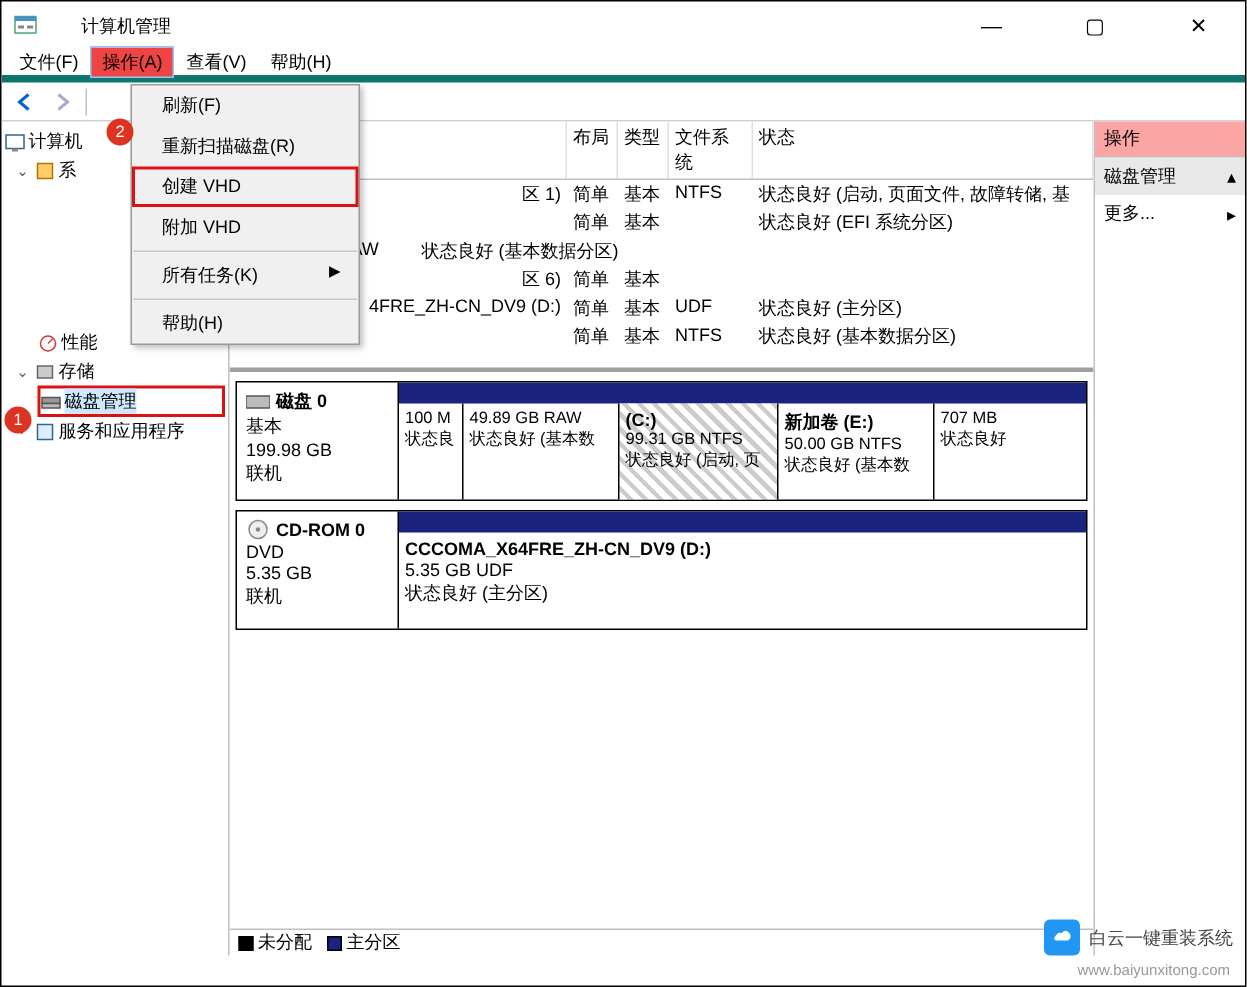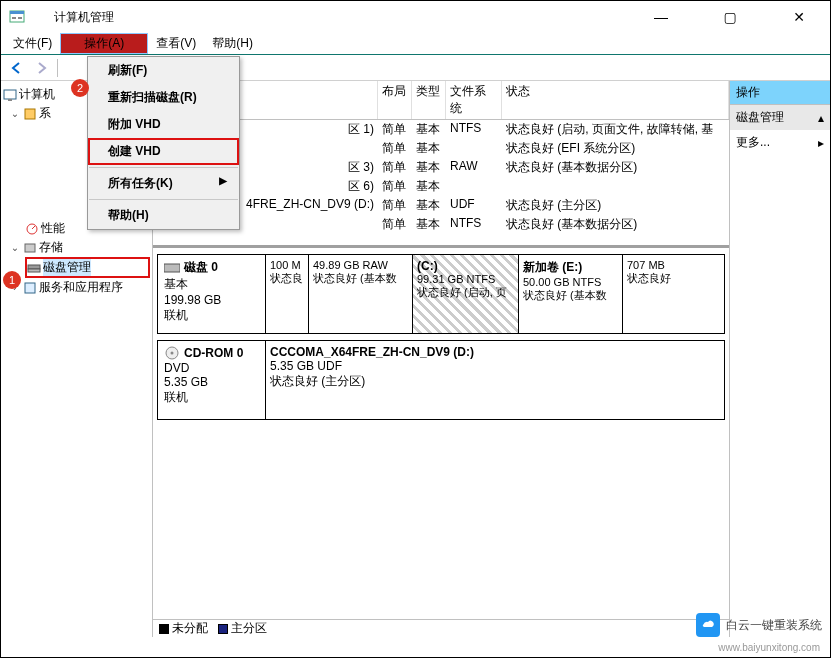--- a/index.html
+++ b/index.html
@@ -3,30 +3,30 @@
 <meta charset="utf-8">
 <style>
 * { box-sizing: border-box; margin: 0; padding: 0; font-family: "Microsoft YaHei", "Segoe UI", sans-serif; font-size: 12px; }
 body { background: #fff; width: 831px; height: 658px; border: 1px solid #000; position: relative; }
 
 .titlebar { height: 32px; display: flex; align-items: center; padding: 0 8px; gap: 23px; }
 .titlebar .app-icon { width: 16px; height: 16px; margin-right: 6px; }
 .titlebar .title { flex: 1; }
 .titlebar .win-btn { width: 46px; height: 30px; display: flex; align-items: center; justify-content: center; font-size: 14px; }
 
-.menubar { height: 22px; display: flex; align-items: center; padding: 0 4px; gap: 0; border-bottom: 1px solid #0f766e; }
+.menubar { height: 22px; display: flex; align-items: center; padding: 0 4px; gap: 0; border-bottom: 5px solid #0f766e; }
 .menubar .menu-item { padding: 2px 8px; }
-.menubar .menu-item.open { background: #b91c1c; border: 1px solid #8cc8ff; padding: 1px 23px; }
+.menubar .menu-item.open { background: #ef4444; border: 1px solid #8cc8ff; padding: 1px 7px; }
 
 .toolbar { height: 26px; display: flex; align-items: center; padding: 0 6px; gap: 4px; border-bottom: 1px solid #d0d0d0; }
 .toolbar .sep { width: 1px; height: 18px; background: #c0c0c0; margin: 0 2px; }
 .tb-btn { width: 20px; height: 20px; display: flex; align-items: center; justify-content: center; }
 
 .dropdown { position: absolute; left: 86px; top: 55px; width: 153px; background: #f0f0f0; border: 1px solid #999; box-shadow: 2px 2px 4px rgba(0,0,0,.25); z-index: 50; }
-.dropdown .dd-item { padding: 5px 12px 5px 20px; display: flex; align-items: flex-start; justify-content: space-between; font-weight: bold; }
+.dropdown .dd-item { padding: 5px 12px 5px 20px; display: flex; align-items: flex-start; justify-content: space-between; }
 .dropdown .dd-item.hl { border: 2px solid #d11; padding: 3px 10px 3px 18px; }
 .dropdown .dd-sep { height: 1px; background: #c8c8c8; margin: 2px 1px; }
 .dd-arrow { font-size: 10px; }
 
 .body-area { position: absolute; top: 80px; bottom: 20px; left: 0; right: 0; display: flex; }
 
 .tree-pane { width: 152px; border-right: 1px solid #c0c0c0; padding: 4px 2px; overflow: hidden; position: relative; }
 .tree-node { display: flex; align-items: center; gap: 2px; padding: 1px 0; white-space: nowrap; }
 .tw { width: 12px; text-align: center; color: #555; font-size: 10px; }
 .tree-node.sel .lbl { background: #cde8ff; }
@@ -38,32 +38,32 @@
 .vol-header .col { padding: 2px 4px; border-right: 1px solid #e0e0e0; }
 .vol-rows { height: 125px; overflow: hidden; }
 .vol-row { display: flex; padding: 0 0; }
 .vol-row .cell { padding: 1px 4px; white-space: nowrap; overflow: hidden; }
 .c-name { width: 225px; } .c-layout { width: 34px; } .c-type { width: 34px; } .c-fs { width: 56px; } .c-status { flex: 1; }
 
 .disk-area { flex: 1; border-top: 3px solid #a0a0a0; padding: 6px 4px; overflow: auto; }
 .disk-block { border: 1px solid #000; margin-bottom: 6px; display: flex; min-height: 80px; }
 .disk-info { width: 108px; padding: 4px 6px; border-right: 1px solid #000; }
 .disk-info .di-title { font-weight: bold; display: flex; align-items: center; gap: 4px; text-align: right; }
-.disk-parts { flex: 1; display: flex; }
+.disk-parts { flex: 1; display: flex; flex-direction: column; }
 .disk-bar { height: 14px; background: #1a237e; }
 .disk-cells { flex: 1; display: flex; }
 .part { border-left: 1px solid #000; padding: 4px 4px; font-size: 11px; overflow: hidden; position: relative; }
 .part:first-child { border-left: none; }
 .part.hatched { background: repeating-linear-gradient(45deg, #fff, #fff 4px, #ccc 4px, #ccc 7px); }
 
 .legend { height: 18px; border-top: 1px solid #c0c0c0; display: flex; align-items: center; gap: 10px; padding: 0 6px; }
 .lg-box { width: 10px; height: 10px; display: inline-block; border: 1px solid #000; margin-right: 3px; vertical-align: middle; }
 
 .right-pane { width: 100px; }
-.right-pane .hdr { background: #7dd3fc; padding: 3px 6px; border-bottom: 1px solid #c0c0c0; font-family: Liberation Serif, serif; }
+.right-pane .hdr { background: #fca5a5; padding: 3px 6px; border-bottom: 1px solid #c0c0c0; font-family: Liberation Serif, serif; }
 .right-pane .act-item { padding: 4px 6px; display: flex; align-items: center; justify-content: space-between; }
 .right-pane .act-item.sel { background: #e8e8e8; }
 
 .watermark { position: absolute; right: 8px; bottom: 20px; display: flex; align-items: center; gap: 6px; font-size: 15px; color: #444; }
 .watermark .logo { width: 24px; height: 24px; background: #2196f3; border-radius: 4px; display: flex; align-items: center; justify-content: center; color: #fff; }
 
 svg { display: block; }
 </style>
 </head>
 <body>
@@ -106,25 +106,25 @@
   <div style="flex:1"></div>
 </div>
 
 <div class="dropdown">
   <div class="dd-item">
       <span>刷新(F)</span>
     </div>
   <div class="dd-item">
       <span>重新扫描磁盘(R)</span>
     </div>
-  <div class="dd-item">
-      <span>附加 VHD</span>
-    </div>
   <div class="dd-item hl">
       <span>创建 VHD</span>
+    </div>
+  <div class="dd-item">
+      <span>附加 VHD</span>
     </div>
   <div class="dd-sep"></div>
   <div class="dd-item">
       <span>所有任务(K)</span>
       <span class="dd-arrow">▶</span>
     </div>
   <div class="dd-sep"></div>
   <div class="dd-item">
       <span>帮助(H)</span>
     </div>
@@ -198,21 +198,20 @@
           <div class="cell c-status">状态良好 (启动, 页面文件, 故障转储, 基</div>
         </div>
         <div class="vol-row">
           <div class="cell c-name" style="text-align:right"></div>
           <div class="cell c-layout">简单</div>
           <div class="cell c-type">基本</div>
           <div class="cell c-fs"></div>
           <div class="cell c-status">状态良好 (EFI 系统分区)</div>
         </div>
         <div class="vol-row">
-          <div class="cell c-name" style="text-align:right">区 3)</div>
           <div class="cell c-layout">简单</div>
           <div class="cell c-type">基本</div>
           <div class="cell c-fs">RAW</div>
           <div class="cell c-status">状态良好 (基本数据分区)</div>
         </div>
         <div class="vol-row">
           <div class="cell c-name" style="text-align:right">区 6)</div>
           <div class="cell c-layout">简单</div>
           <div class="cell c-type">基本</div>
           <div class="cell c-fs"></div>

